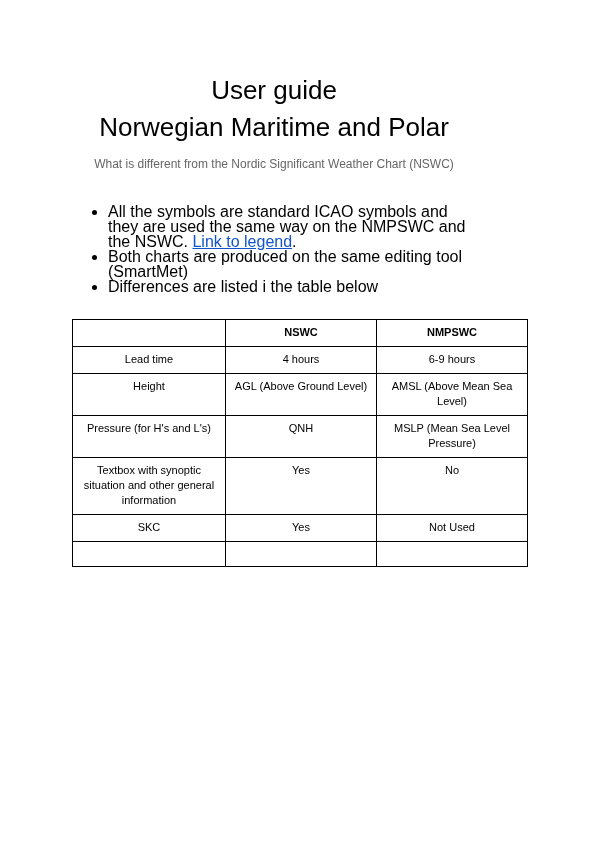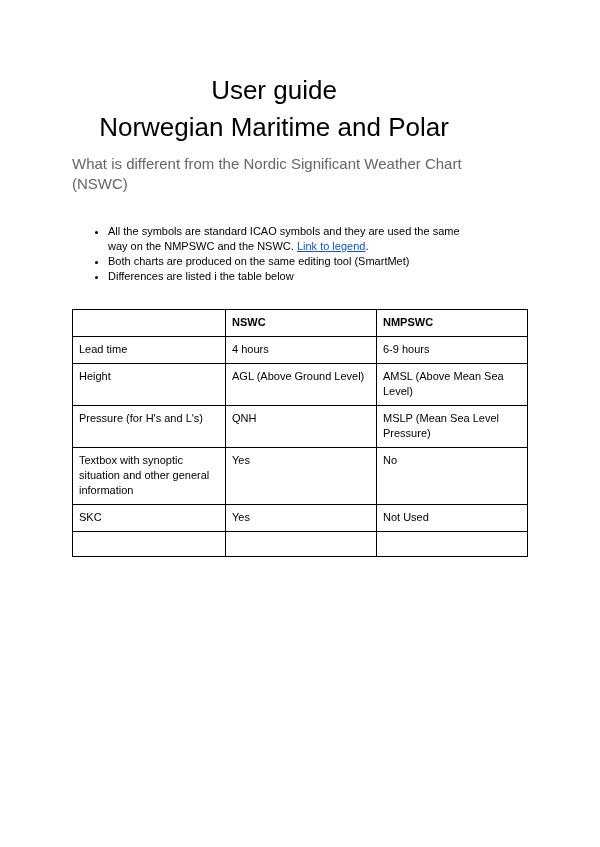--- a/index.html
+++ b/index.html
@@ -23,30 +23,30 @@
     font-size: 26px;
     line-height: 34px;
     font-weight: 400;
     color: #000000;
   }
   .doc-title-line1 {
     margin-bottom: 3px;
   }
   .doc-subtitle {
     margin-top: 10px;
-    font-size: 15px;
+    font-size: 12px;
     line-height: 20px;
     color: #666666;
-    text-align: left;
+    text-align: center;
     font-weight: 400;
   }
   .bullet-list {
     margin: 30px 0 0 0;
     padding-left: 36px;
-    font-size: 11px;
+    font-size: 16px;
     line-height: 15px;
     color: #000000;
   }
   .bullet-list li {
     margin: 0;
     padding: 0;
   }
   .doc-link {
     color: #1155cc;
     text-decoration: underline;
@@ -58,21 +58,21 @@
     table-layout: fixed;
     width: 455px;
     font-size: 11px;
     line-height: 15px;
   }
   table.comparison th,
   table.comparison td {
     border: 1px solid #000000;
     padding: 5px 6px 6px 6px;
     vertical-align: top;
-    text-align: left;
+    text-align: center;
     word-wrap: break-word;
   }
   table.comparison th {
     font-weight: 700;
   }
   table.comparison tr.empty-row td {
     height: 13px;
   }
 </style>
 </head>

